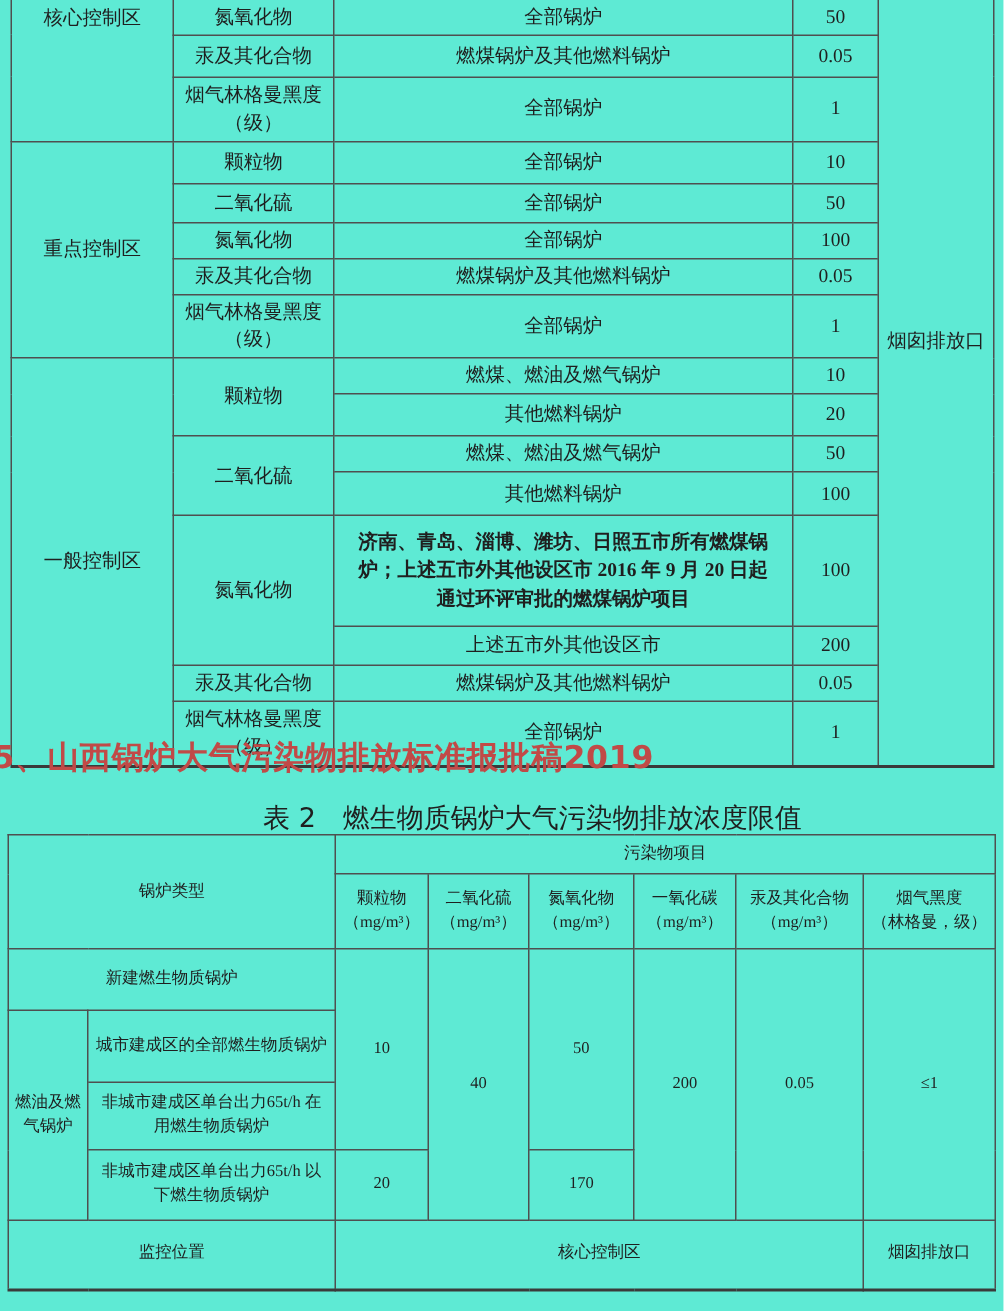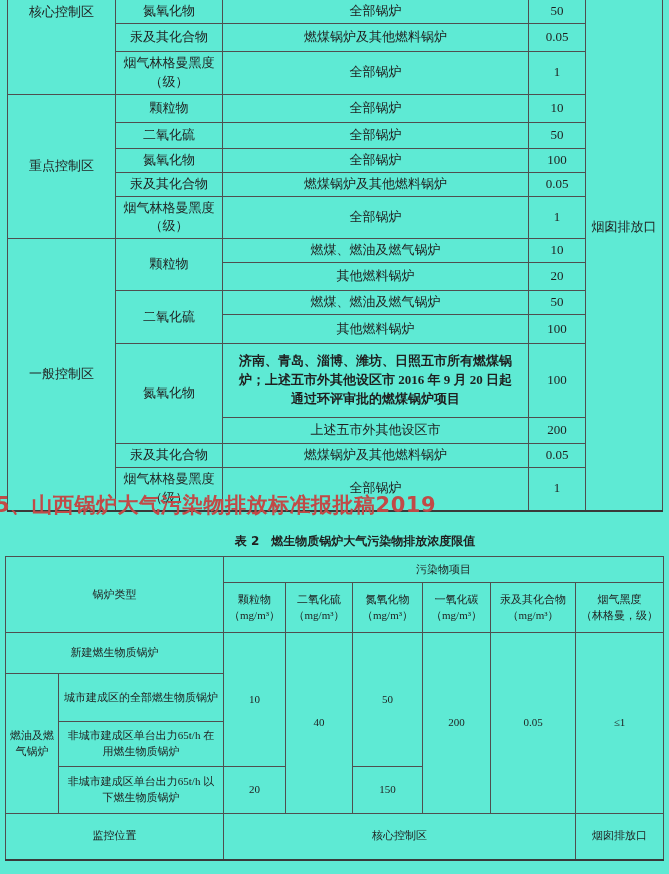--- a/index.html
+++ b/index.html
@@ -21,21 +21,21 @@
   
   #heading5{
     position:absolute;left:-5px;top:491px;width:680px;
     font-family:"DejaVu Sans","Liberation Sans",sans-serif;
     font-weight:bold;font-size:21px;letter-spacing:0.5px;color:#c14a47;white-space:nowrap;
   }
   
   #t2caption{
     position:absolute;left:40px;top:533px;width:630px;text-align:center;
     font-family:"DejaVu Sans","Liberation Sans",sans-serif;
-    font-weight:bold;font-size:12px;color:#1f1f1f;
+    font-weight:normal;font-size:18px;color:#1f1f1f;
   }
   
   #table2{
     position:absolute;left:5px;top:556px;width:658px;
     border:1px solid #3a3a3a;border-bottom:2px solid #3a3a3a;
   }
   #table2 td{font-size:11px;}
   .unit{display:block;}
 </style>
 </head>
@@ -194,21 +194,21 @@
     <tr style="height:48px">
       <td rowspan="3">燃油及燃气锅炉</td>
       <td>城市建成区的全部燃生物质锅炉</td>
     </tr>
     <tr style="height:45px">
       <td>非城市建成区单台出力65t/h 在用燃生物质锅炉</td>
     </tr>
     <tr style="height:47px">
       <td>非城市建成区单台出力65t/h 以下燃生物质锅炉</td>
       <td>20</td>
-      <td>150</td>
+      <td>170</td>
     </tr>
     <tr style="height:46px">
       <td colspan="2">监控位置</td>
       <td colspan="5">核心控制区</td>
       <td>烟囱排放口</td>
     </tr>
   </tbody>
     </table>
 
 </div>

